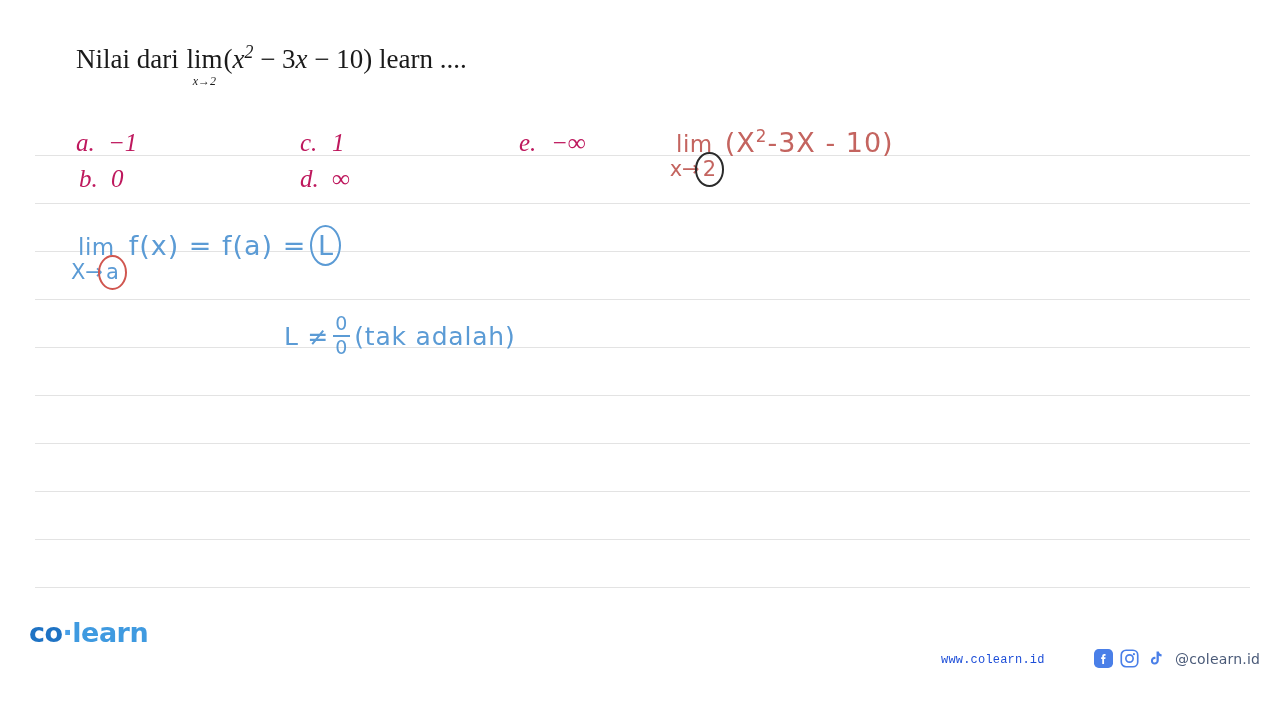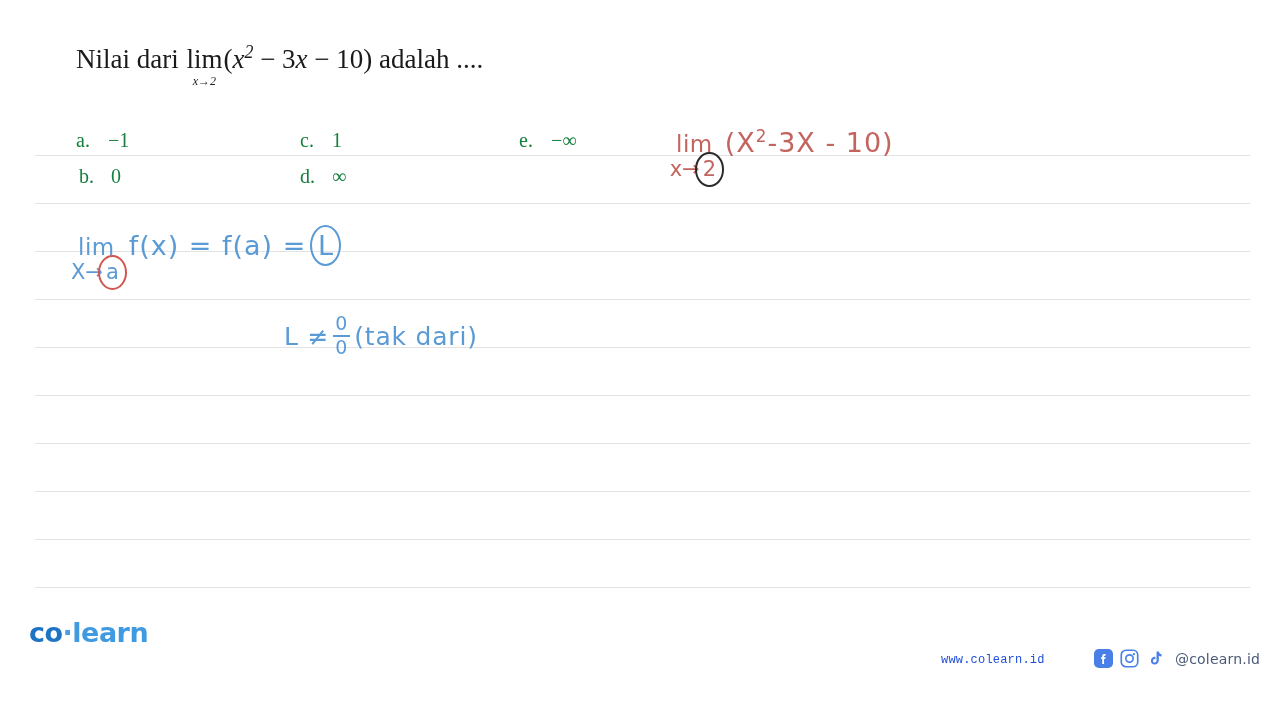--- a/index.html
+++ b/index.html
@@ -58,24 +58,25 @@
     line-height: 1;
     margin-top: 2px;
     position: absolute;
     top: 27px;
     white-space: nowrap;
   }
 
   
   .opt {
     position: absolute;
-    font-size: 20px;
-    color: #15803d;
-    white-space: nowrap;
-    line-height: 1;
+    font-size: 25px;
+    color: #be185d;
+    white-space: nowrap;
+    line-height: 1;
+    font-style: italic;
   }
   .opt .lbl { display: inline-block; width: 32px; }
   .opt-a { left: 76px;  top: 130px; }
   .opt-b { left: 79px;  top: 166px; }
   .opt-c { left: 300px; top: 130px; }
   .opt-d { left: 300px; top: 166px; }
   .opt-e { left: 519px; top: 130px; }
 
   
   .hand {
@@ -215,21 +216,21 @@
     </div>
 
   <div id="question">
     <span>Nilai dari</span>
     <span class="limstack">
       <span class="lim-op">lim</span>
       <span class="lim-sub">x→2</span>
     </span><span>(</span><span class="it">x</span><span class="sup">2</span>
     <span>− 3</span><span class="it">x</span>
     <span>− 10)</span>
-    <span>adalah ....</span>
+    <span>learn ....</span>
   </div>
 
   <div class="opt opt-a">
     <span class="lbl">a.</span><span>−1</span>
   </div>
   <div class="opt opt-b">
     <span class="lbl">b.</span><span>0</span>
   </div>
   <div class="opt opt-c">
     <span class="lbl">c.</span><span>1</span>
@@ -254,21 +255,21 @@
       <span class="sb"><span>X→</span><span class="circled ring-red">a</span></span>
     </span><span class="body">f(x) = f(a) =</span>
     <span class="circled ring-blue">L</span>
   </div>
 
   <div id="hand3" class="hand hw-blue">
     <span>L ≠</span><span class="frac">
         <span class="num">0</span>
         <span class="bar"></span>
         <span class="den">0</span>
-      </span><span>(tak dari)</span>
+      </span><span>(tak adalah)</span>
   </div>
 
   <div id="logo">
     <span class="co">co</span><span class="dot">·</span><span class="learn">learn</span>
   </div>
 
   <div id="siteurl">www.colearn.id</div>
 
   <div id="socials">
     <span>

